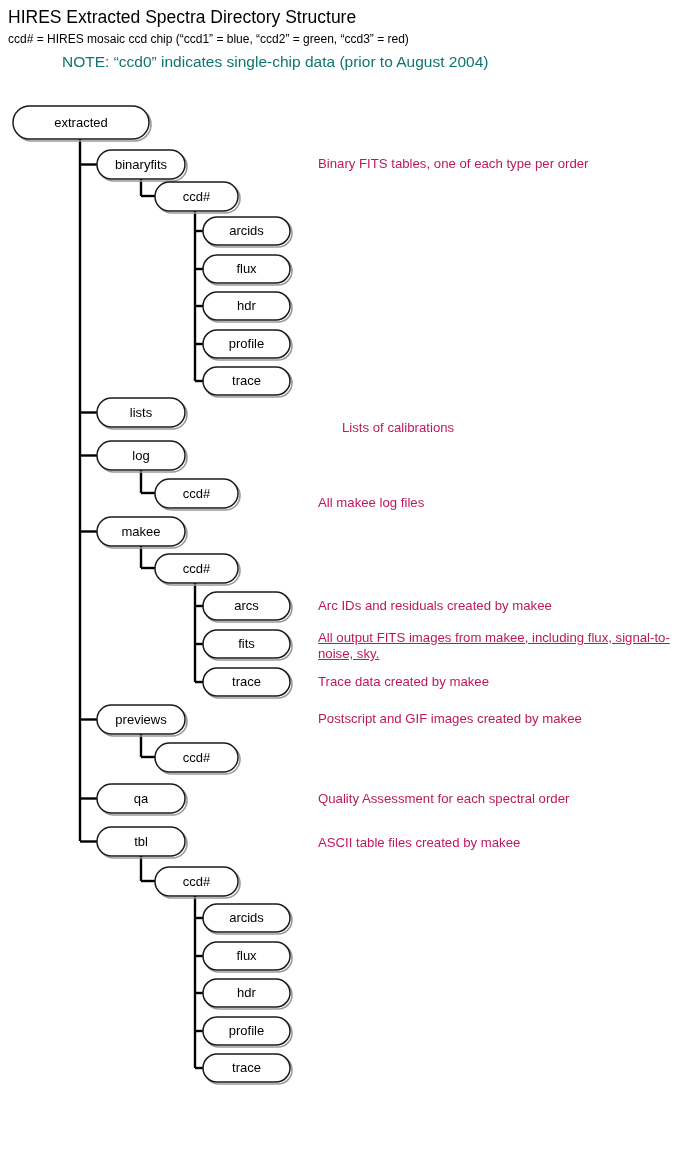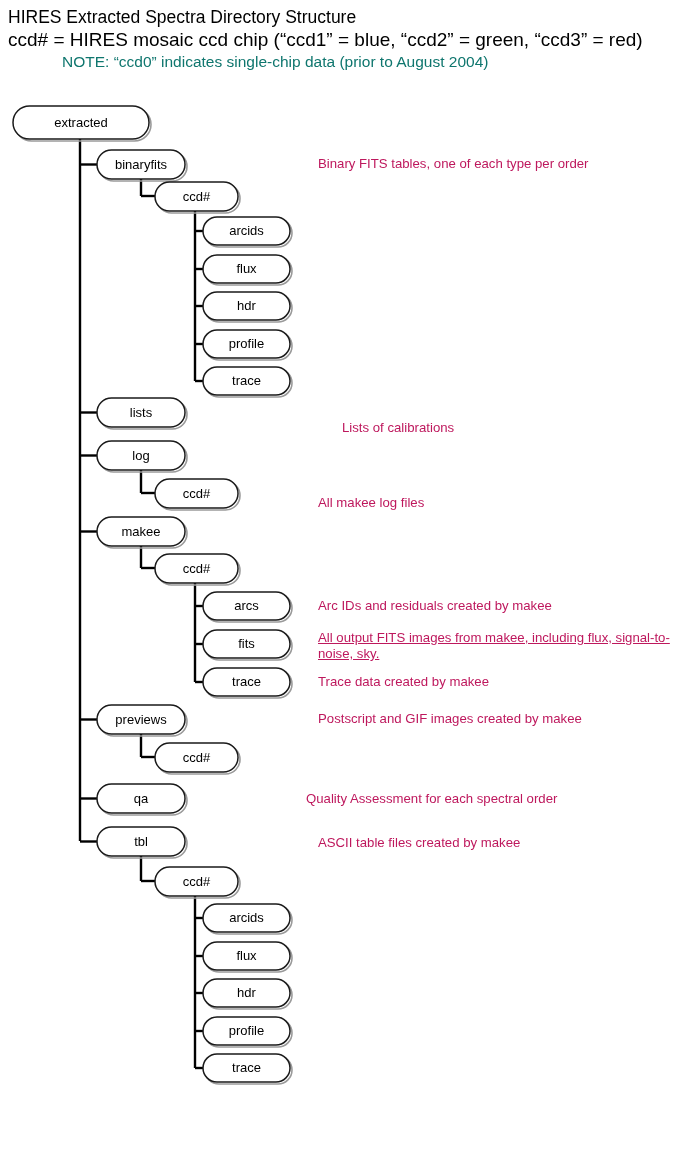--- a/index.html
+++ b/index.html
@@ -36,21 +36,21 @@
     font-size: 17.5px;
     line-height: 21px;
     letter-spacing: 0px;
     white-space: nowrap;
     color: #000;
   }
   .subtitle-line {
     position: absolute;
     left: 8px;
     top: 30px;
-    font-size: 19px;
+    font-size: 12px;
     line-height: 19px;
     white-space: nowrap;
     color: #000;
   }
   .note-line {
     position: absolute;
     left: 62px;
     top: 52px;
     font-size: 15.5px;
     line-height: 19px;
@@ -263,17 +263,17 @@
   </svg>
 
   <div id="annotation-layer">
       <div class="annotation-text" style="left: 318px; top: 156px; width: 365px;">Binary FITS tables, one of each type per order</div>
       <div class="annotation-text" style="left: 318px; top: 420px; width: 365px; margin-left: 24px;">Lists of calibrations</div>
       <div class="annotation-text" style="left: 318px; top: 447px; width: 365px; margin-top: 48px;">All makee log files</div>
       <div class="annotation-text" style="left: 318px; top: 598px; width: 365px;">Arc IDs and residuals created by makee</div>
       <div class="annotation-text" style="left: 318px; top: 630px; width: 366px; text-decoration: underline;">All output FITS images from makee, including flux, signal-to-noise, sky.</div>
       <div class="annotation-text" style="left: 318px; top: 674px; width: 365px;">Trace data created by makee</div>
       <div class="annotation-text" style="left: 318px; top: 711px; width: 365px;">Postscript and GIF images created by makee</div>
-      <div class="annotation-text" style="left: 306px; top: 791px; width: 365px;">Quality Assessment for each spectral order</div>
+      <div class="annotation-text" style="left: 318px; top: 791px; width: 365px;">Quality Assessment for each spectral order</div>
       <div class="annotation-text" style="left: 318px; top: 835px; width: 365px;">ASCII table files created by makee</div>
     </div>
 
 </div>
 
 </body></html>

